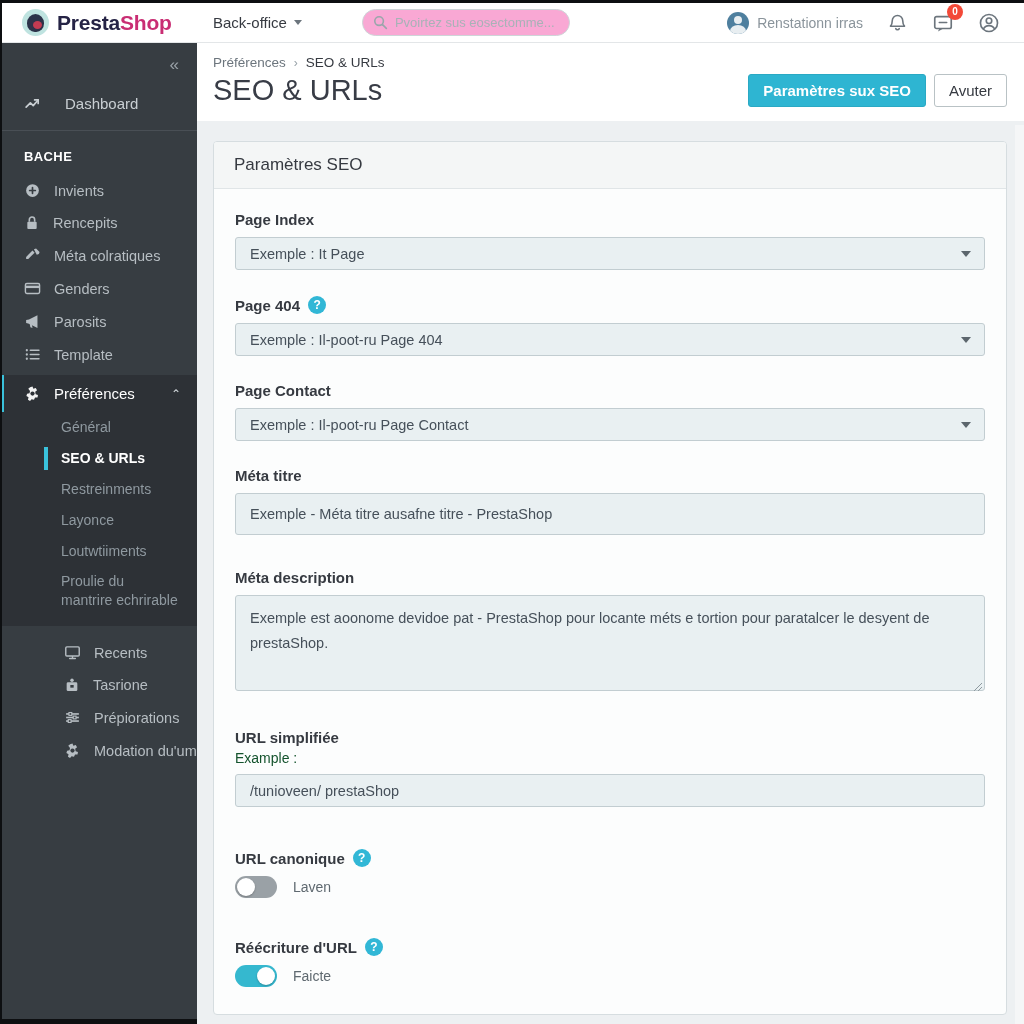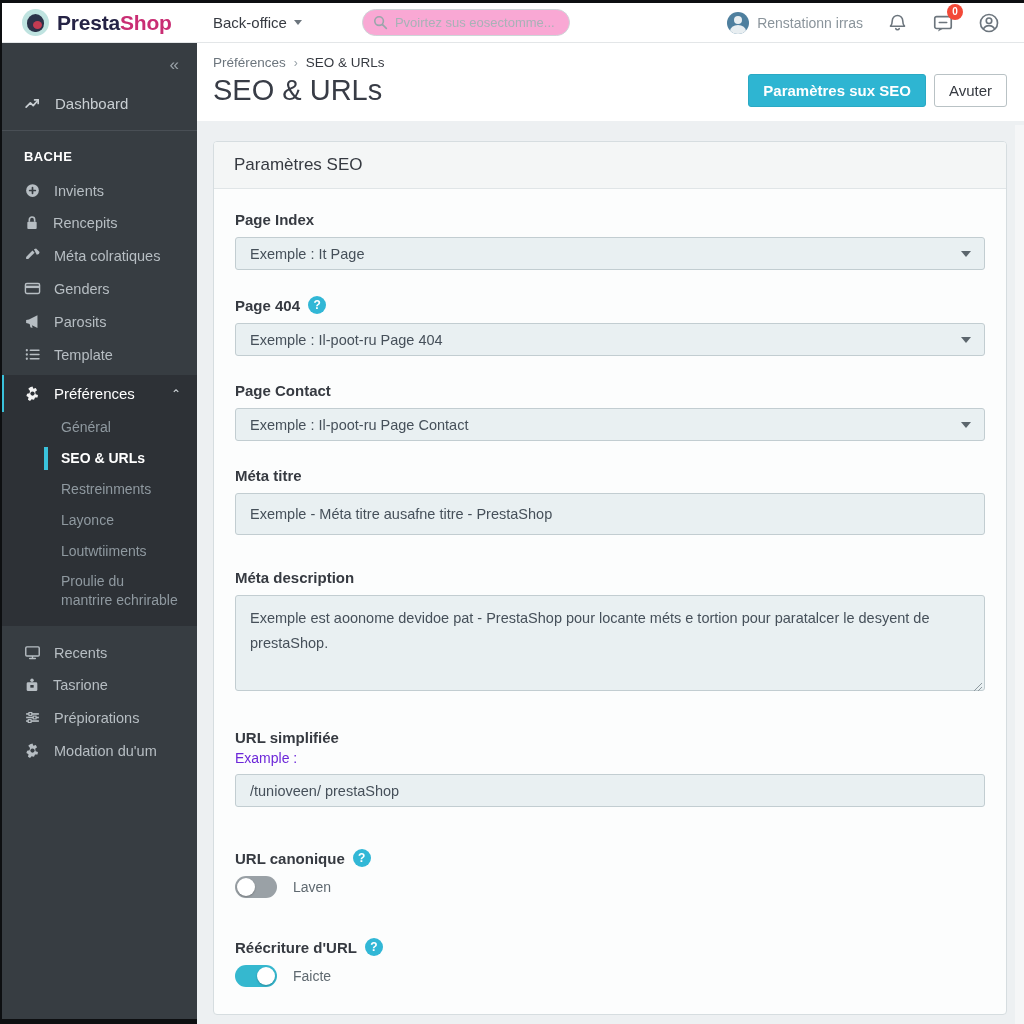--- a/index.html
+++ b/index.html
@@ -36,36 +36,36 @@
   .user-chip .avatar::before { content:""; position:absolute; left:7px; top:4px; width:8px; height:8px; border-radius:50%; background:#e8eef1; }
   .user-chip .avatar::after { content:""; position:absolute; left:3px; top:13px; width:16px; height:12px; border-radius:50%; background:#e8eef1; }
   .user-chip .user-name { font-size:14px; color:#8a949b; }
   .hicon { position:relative; color:#6c757d; display:flex; align-items:center; cursor:pointer; }
   .badge { position:absolute; top:-8px; right:-9px; min-width:16px; height:16px; border-radius:8px; background:#f34938;
            color:#fff; font-size:10px; font-weight:700; display:flex; align-items:center; justify-content:center; padding:0 4px; }
 
   
   .sidebar { position:absolute; top:43px; left:0; bottom:5px; width:197px; background:#373d42; color:#b7bec3; z-index:40; }
   .collapse-btn { text-align:right; padding:12px 18px 0 0; color:#9aa2a8; font-size:17px; cursor:pointer; }
-  .side-dashboard { display:flex; align-items:flex-start; gap:14px; padding:20px 0 18px 24px; color:#c9cfd3; font-size:15px; cursor:pointer; }
+  .side-dashboard { display:flex; align-items:flex-start; gap:24px; padding:20px 0 18px 24px; color:#c9cfd3; font-size:15px; cursor:pointer; }
   .side-divider { border-top:1px solid #494f55; margin:0; }
   .side-section { padding:18px 0 10px 24px; color:#ffffff; font-size:13px; font-weight:700; letter-spacing:0.4px; }
   .nav-item { display:flex; align-items:center; gap:13px; padding:8px 0 8px 24px; font-size:14.5px; color:#b7bec3; cursor:pointer; }
   .nav-item svg { flex:0 0 auto; }
 
   .pref-group { background:#2d3136; margin-top:4px; padding-bottom:10px; }
   .pref-head { display:flex; align-items:center; gap:13px; padding:10px 0 10px 20px; color:#ffffff; font-size:15px;
                border-left:4px solid #3ac2dc; cursor:pointer; position:relative; }
   .pref-head .chev-up { position:absolute; right:16px; top:12px; color:#cfd5d8; font-size:12px; }
   .sub-item { padding:6px 0 6px 61px; font-size:14px; color:#8f99a0; cursor:pointer; position:relative; line-height:1.35; }
   .sub-item.active { color:#ffffff; font-weight:700; }
   .sub-item.active::before { content:""; position:absolute; left:44px; top:4px; bottom:4px; width:4px; background:#3ac2dc; }
   .sub-item.two-line { padding-right:18px; }
 
-  .bottom-nav { margin-top:10px; }
+  .bottom-nav { margin-top:10px;padding-left:40px; }
 
   
   .main { position:absolute; top:43px; left:197px; right:0; bottom:0; }
   .page-head { background:#ffffff; padding:12px 17px 14px 16px; }
   .breadcrumb { font-size:13.5px; color:#6c757d; display:flex; gap:8px; align-items:center; }
   .breadcrumb .crumb-sep { color:#9aa4aa; font-size:12px; }
   .breadcrumb .crumb-current { color:#363a41; }
   .title-row { display:flex; align-items:center; margin-top:4px; }
   .page-title { font-size:29px; color:#383c46; font-weight:400; }
   .title-actions { margin-left:auto; display:flex; gap:8px; }
@@ -92,21 +92,21 @@
   .text-input { width:100%; height:42px; background:#e9f0f2; border:1px solid #c2cdd1; border-radius:3px; padding:0 14px;
                 font-size:14.5px; color:#46505a; outline:none; font-family:"Liberation Sans", sans-serif; }
   .text-input.short { height:33px; }
   .textarea { width:100%; height:96px; background:#e9f0f2; border:1px solid #c2cdd1; border-radius:3px; padding:10px 14px;
               font-size:14.5px; color:#46505a; line-height:1.75; outline:none; resize:none;
               font-family:"Liberation Sans", sans-serif; position:relative; }
   .textarea-wrap { position:relative; }
   .resize-grip { position:absolute; right:3px; bottom:4px; width:10px; height:10px; pointer-events:none;
                  background:repeating-linear-gradient(135deg, transparent 0 2px, #8e9aa0 2px 3px);
                  clip-path:polygon(100% 0, 100% 100%, 0 100%); }
-  .hint { font-size:14px; color:#6d28d9; margin:-2px 0 8px 0; }
+  .hint { font-size:14px; color:#14532d; margin:-2px 0 8px 0; }
 
   .toggle-row { display:flex; align-items:center; gap:16px; margin-top:2px; }
   .toggle { width:42px; height:22px; border-radius:11px; position:relative; cursor:pointer; }
   .toggle.off { background:#9aa1a6; }
   .toggle.on { background:#35b8cf; }
   .toggle .knob { position:absolute; top:2px; width:18px; height:18px; border-radius:50%; background:#fff; box-shadow:0 1px 2px rgba(0,0,0,0.25); }
   .toggle.off .knob { left:2px; }
   .toggle.on .knob { right:2px; }
   .toggle-label { font-size:14px; color:#5f6970; }
 

